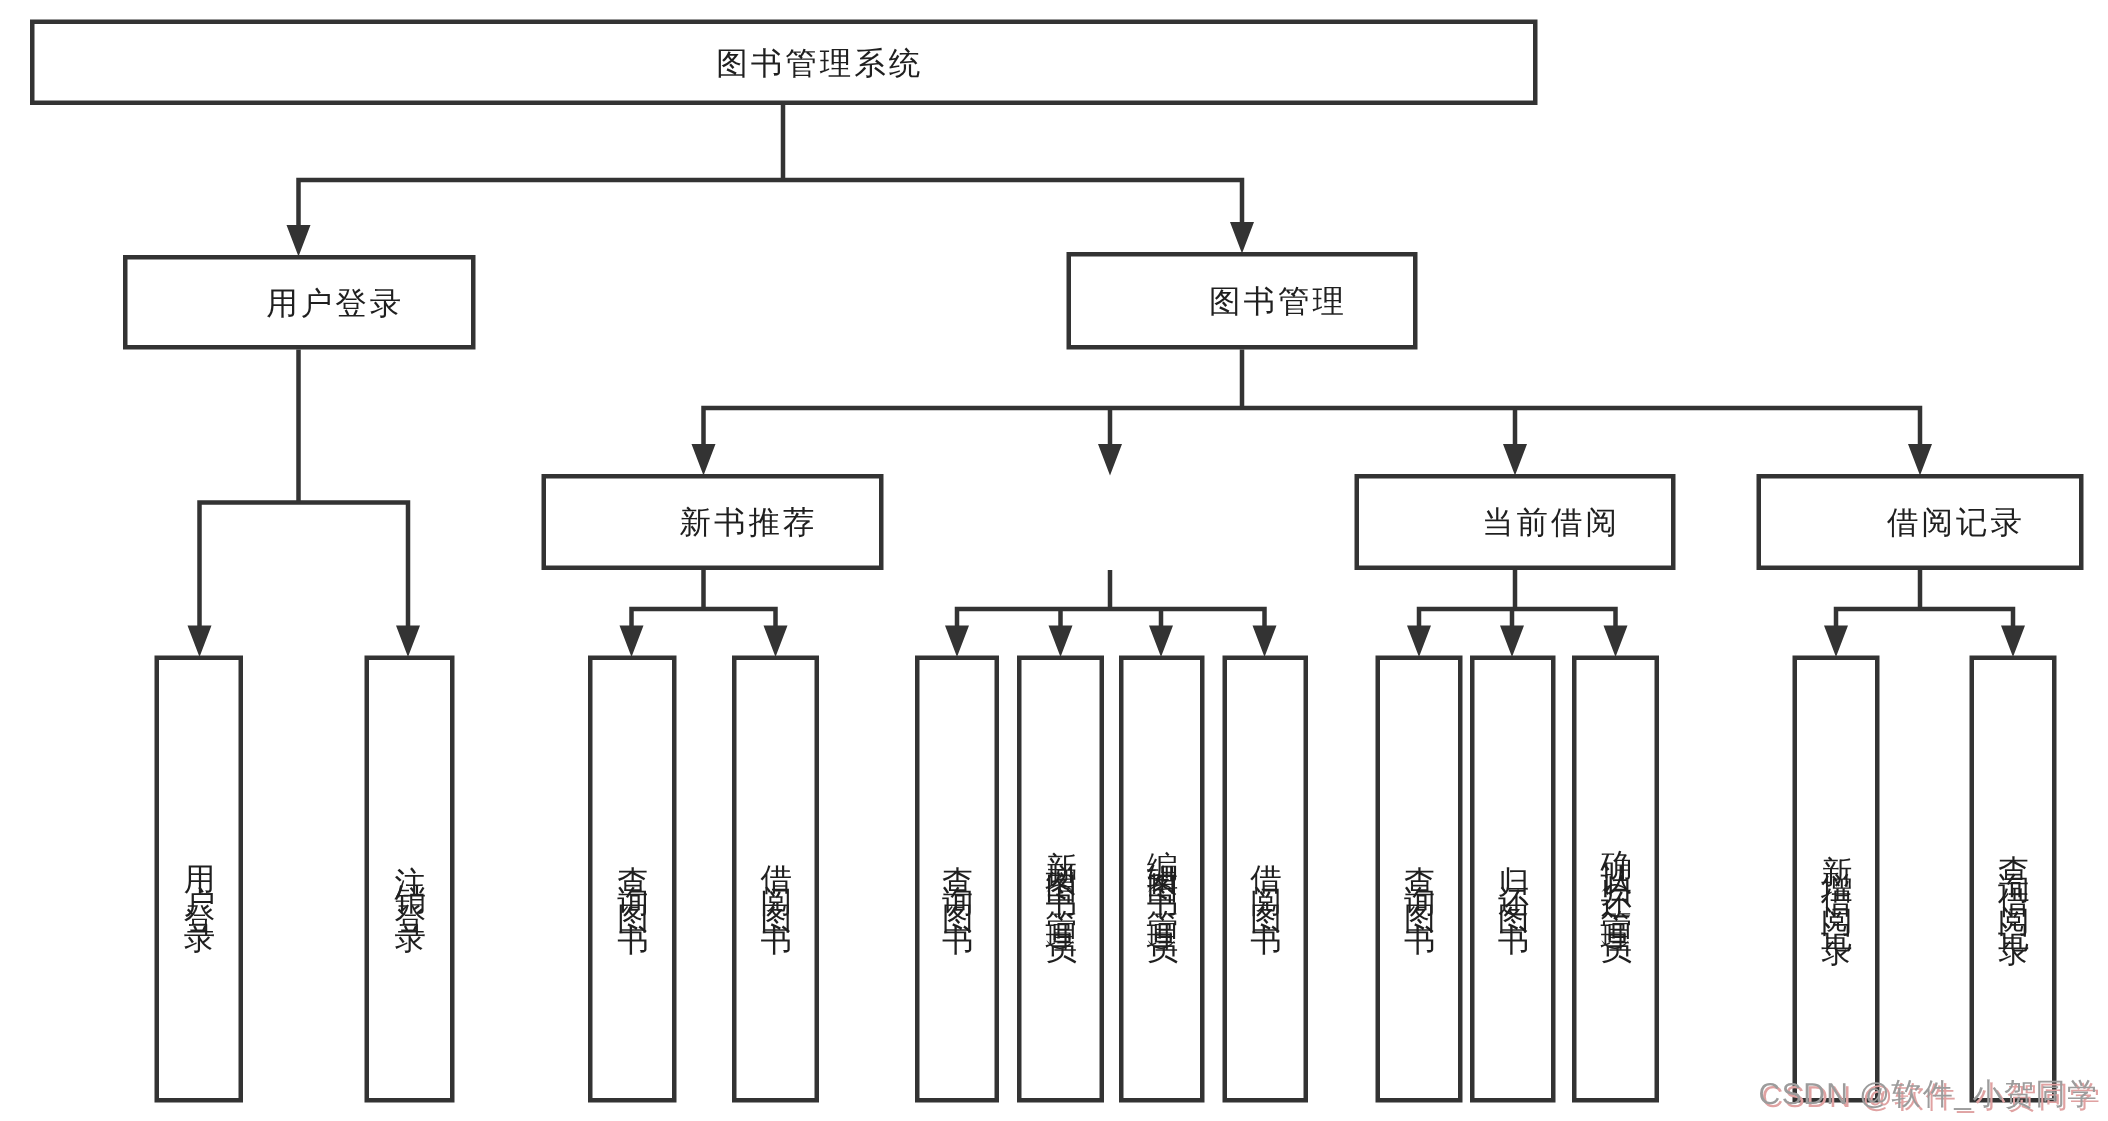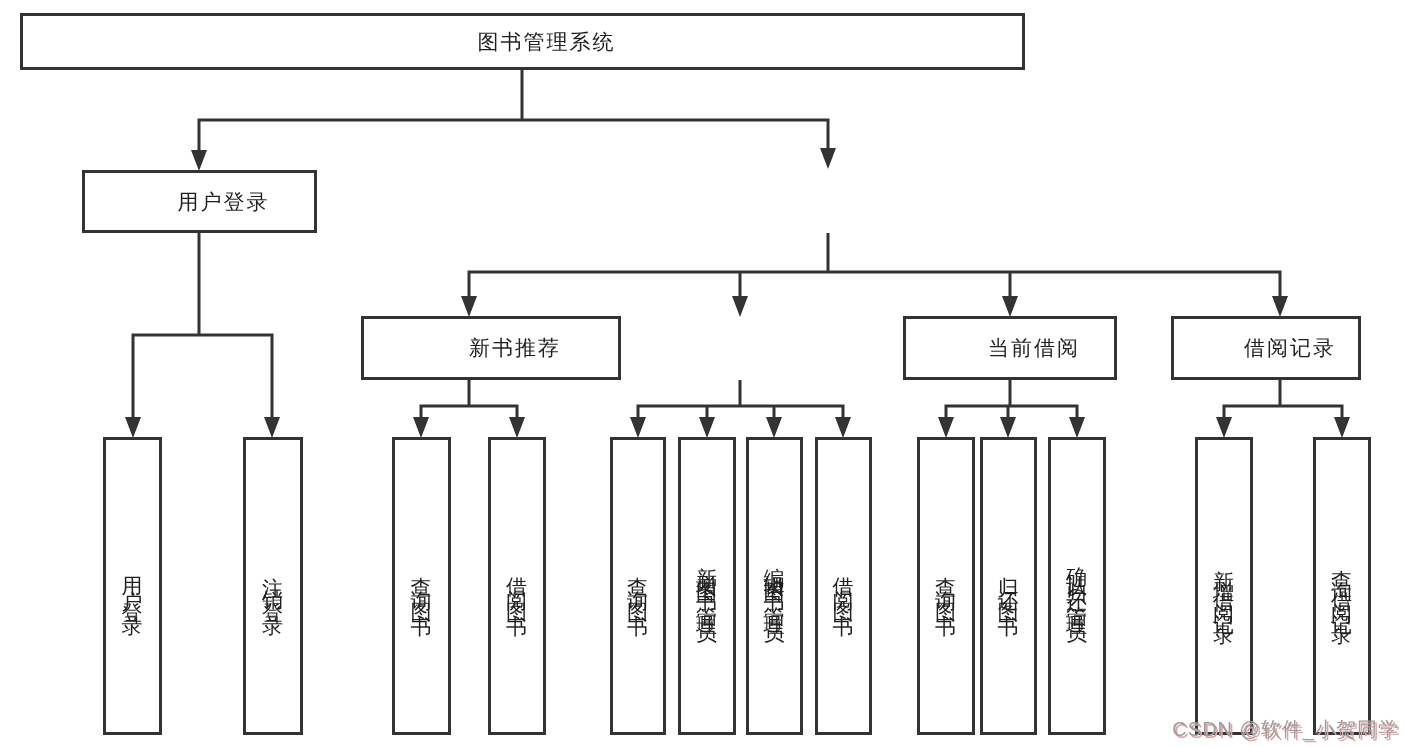--- a/index.html
+++ b/index.html
@@ -78,28 +78,31 @@
       M1334,417 H1350 L1342,438 Z"></path>
   </svg>
 
   <div class="box h" style="left:20px;top:13px;width:1005px;height:57px;">
     <span>图书管理系统</span>
   </div>
 
   <div class="box h" style="left:82px;top:170px;width:235px;height:63px;">
     <span>用户登录</span>
   </div>
+  <div class="box h" style="left:711px;top:168px;width:234px;height:65px;">
+    <span>图书管理</span>
+  </div>
 
-  <div class="box h" style="left:361px;top:316px;width:260px;height:64px;">
+  <div class="box h" style="left:361px;top:316px;width:228px;height:64px;">
     <span>新书推荐</span>
   </div>
   <div class="box h" style="left:903px;top:316px;width:214px;height:64px;">
     <span>当前借阅</span>
   </div>
-  <div class="box h" style="left:1171px;top:316px;width:190px;height:64px;">
+  <div class="box h" style="left:1171px;top:316px;width:218px;height:64px;">
     <span>借阅记录</span>
   </div>
 
   <div class="box v" style="left:103px;top:437px;width:59px;height:298px;">
     <span style="letter-spacing:13px;">用户登录</span>
   </div>
   <div class="box v" style="left:243px;top:437px;width:60px;height:298px;">
     <span style="letter-spacing:13px;">注销登录</span>
   </div>
 

